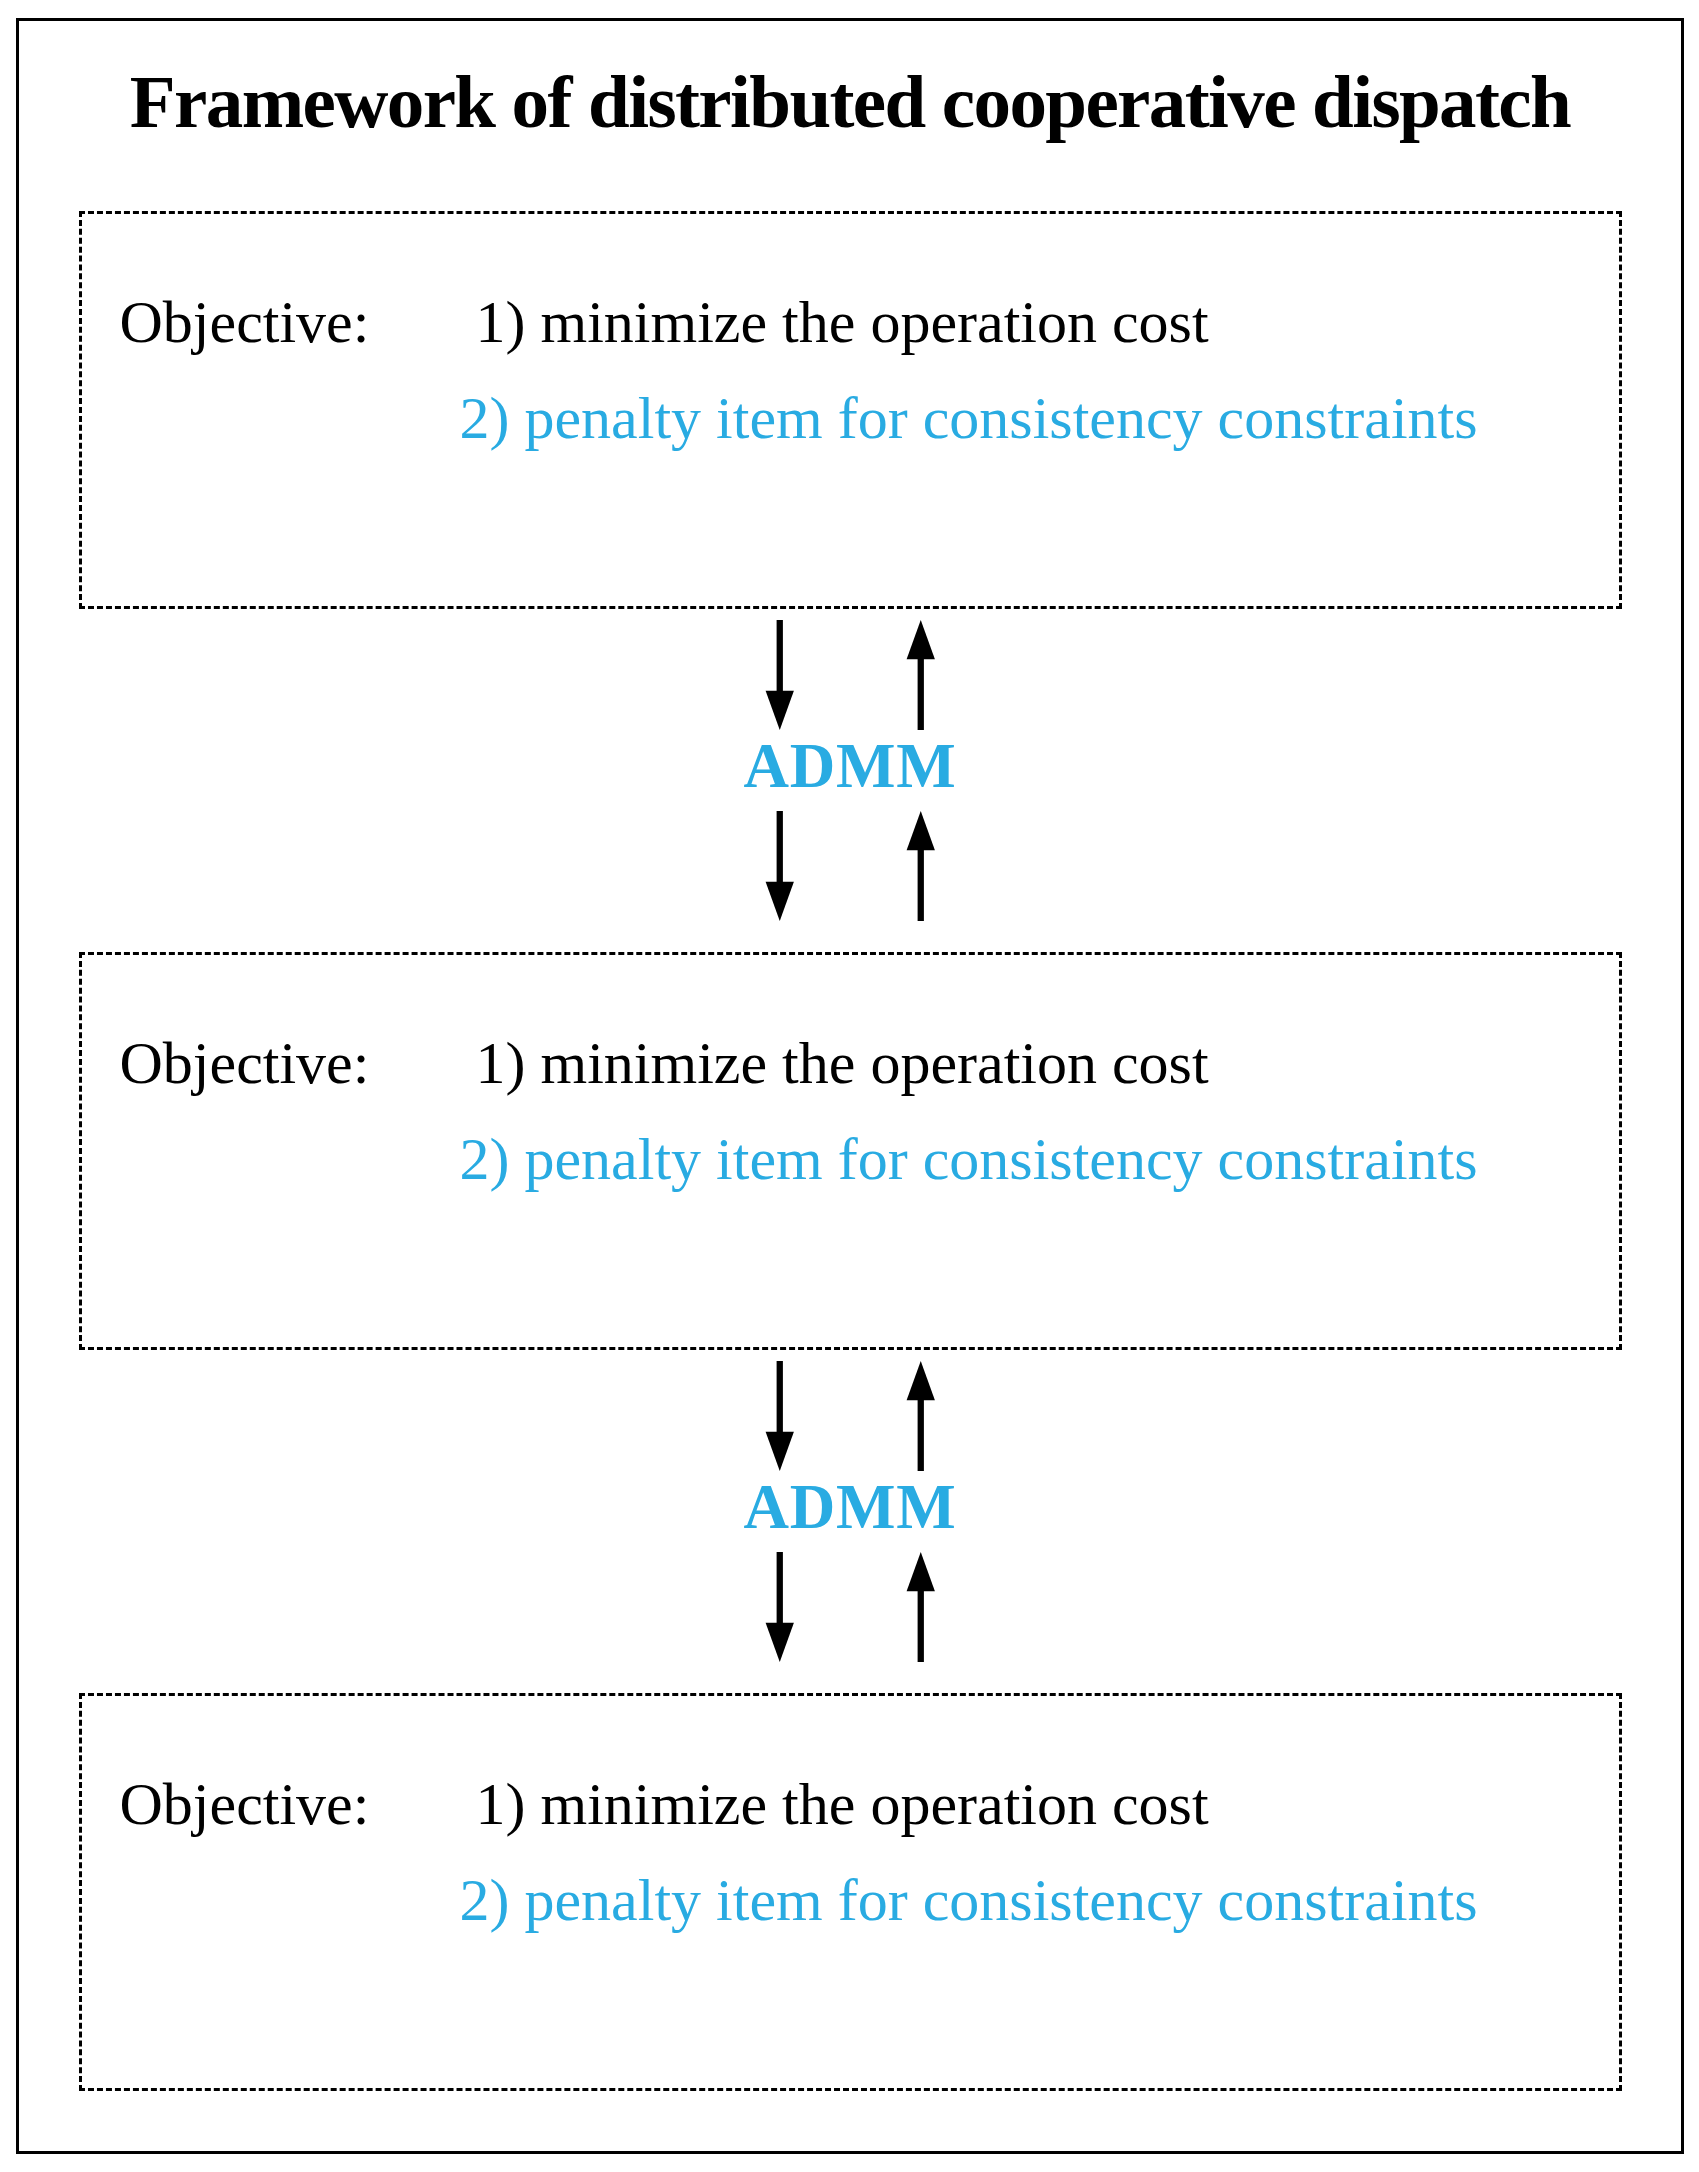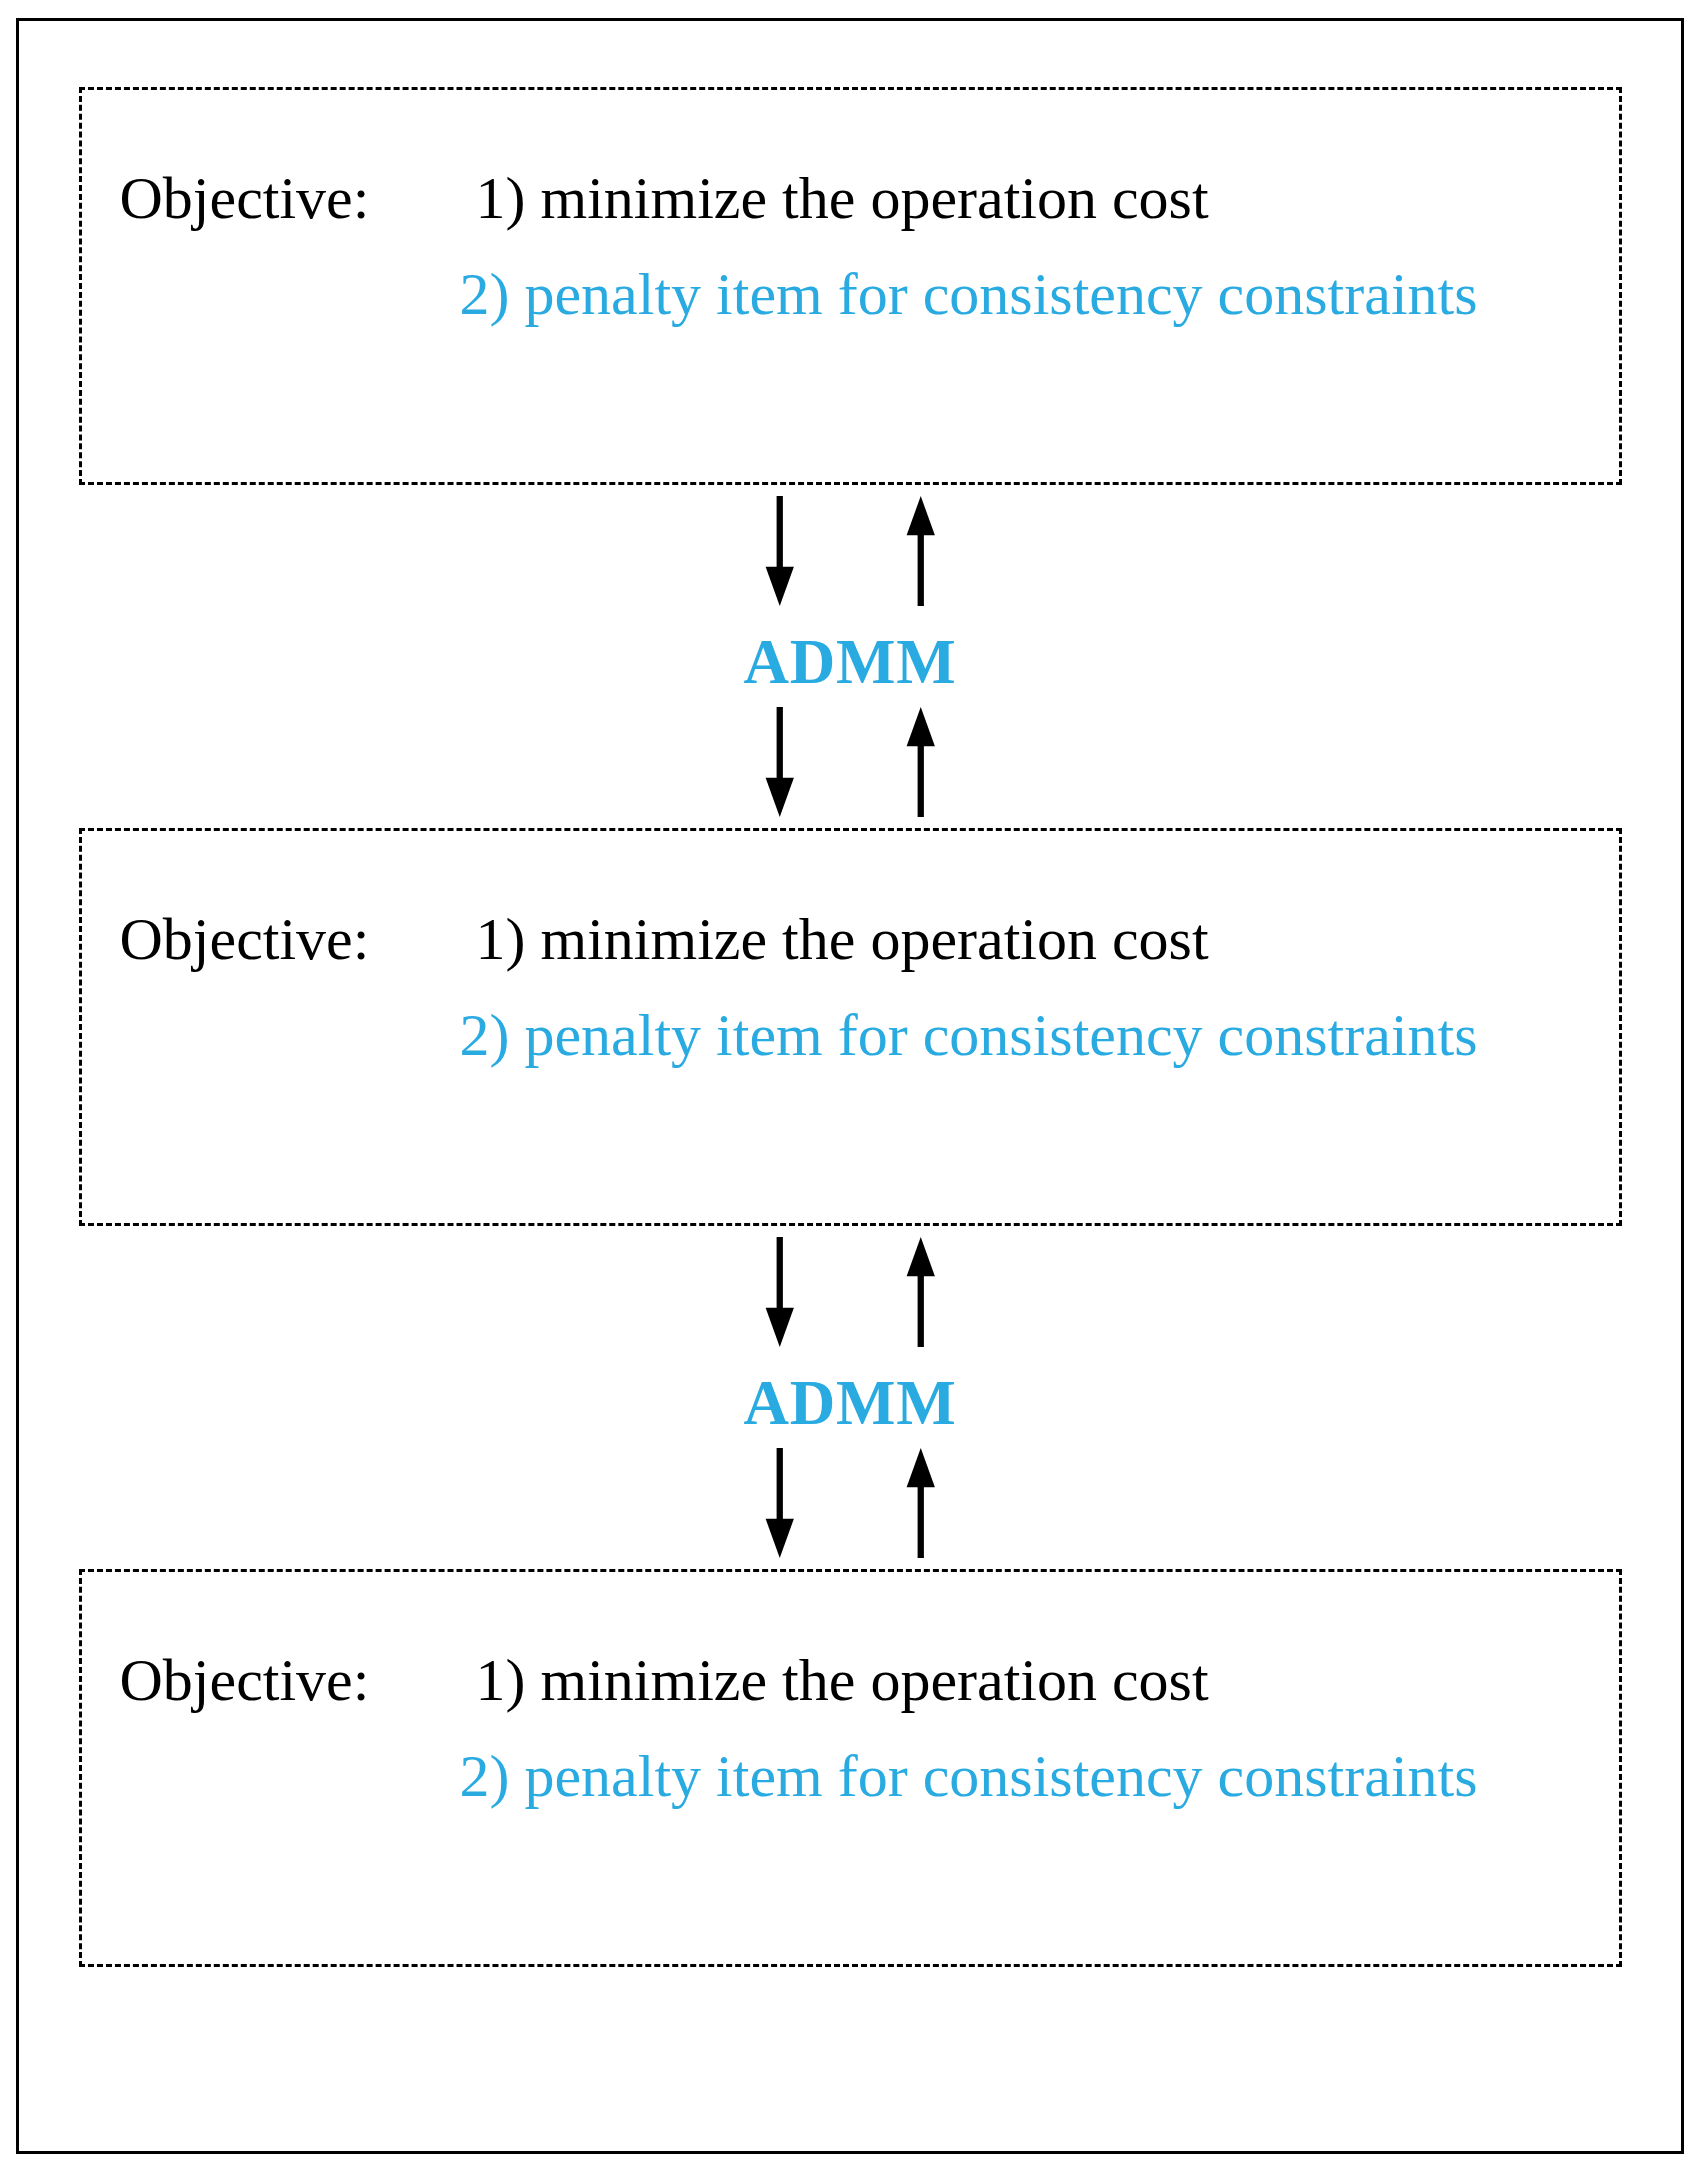--- a/index.html
+++ b/index.html
@@ -68,35 +68,36 @@
     align-items: center;
   }
   .arrow-row {
     display: flex;
     gap: 109px;
     height: 110px;
     margin-top: 11px;
   }
   .arrow-row.below { margin-top: 12.6px; }
   .admm-label {
-    margin-top: 25px;
+    margin-top: 5px;
     font-size: 63px;
     font-weight: bold;
     line-height: 1;
     color: var(--accent);
     letter-spacing: 0.8px;
   }
   svg.arrow { display: block; }
 </style>
 </head>
 <body>
 
 <div class="page">
   <div class="frame">
 
+    <h1 class="fig-title">Framework of distributed cooperative dispatch</h1>
 
     <section class="model-box first">
       <div class="obj-row">
         <span class="obj-label">Objective:</span>
         <span class="obj-item">1) minimize the operation cost</span>
       </div>
       <div class="obj-row-2">2) penalty item for consistency constraints</div>
     </section>
 
     <div class="connector">

